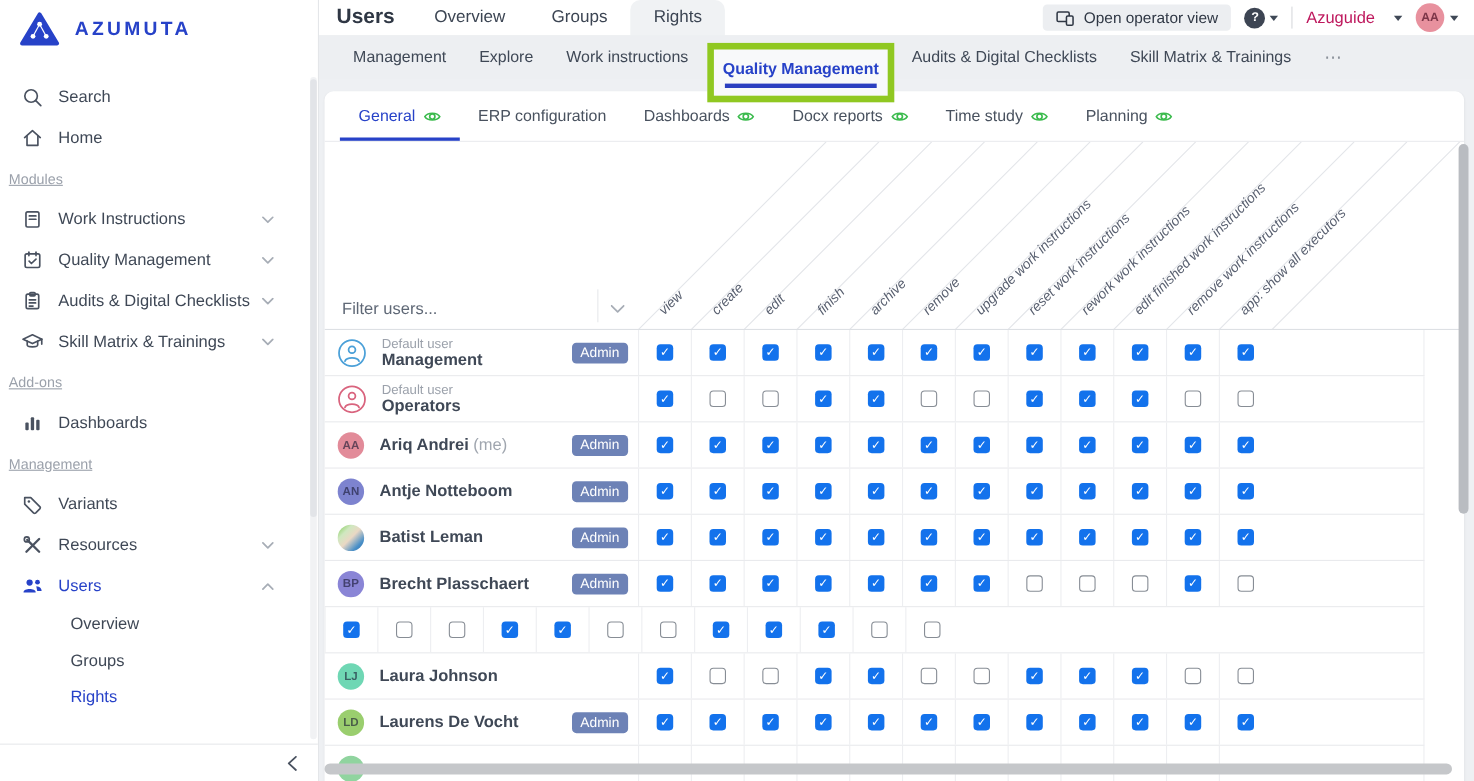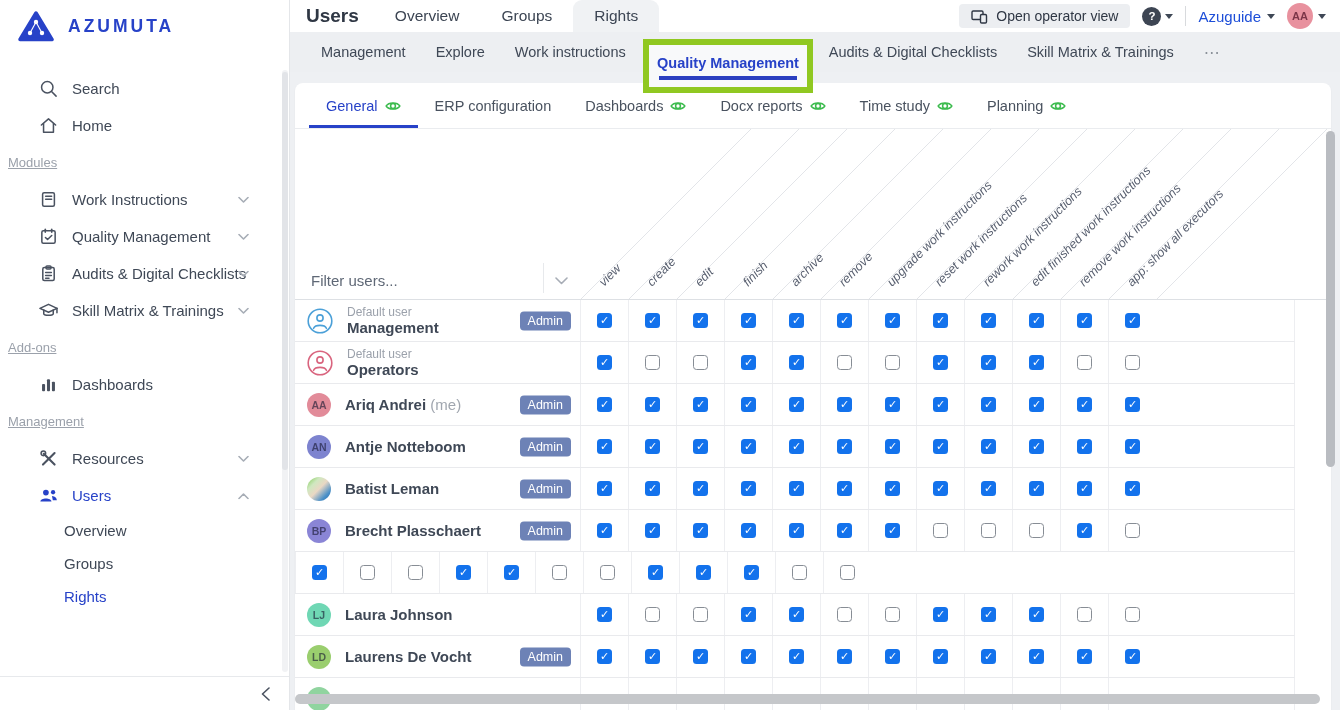--- a/index.html
+++ b/index.html
@@ -6,21 +6,21 @@
   html,body { width:1340px; height:710px; }
   body { position:relative; overflow:hidden; background:#eef0f3;
          font-family:"Liberation Sans", sans-serif; color:#3f4856; }
 
   
   #sidebar { position:absolute; left:0; top:0; width:290px; height:710px;
              background:#fff; border-right:1px solid #e4e6e9; z-index:10; }
   #logo { position:absolute; left:18px; top:11px; display:flex; align-items:center; cursor:pointer; }
   #logo-text { margin-left:14px; font-size:17.5px; font-weight:bold; letter-spacing:3px; color:#2742c8; }
   #side-nav { position:absolute; top:70px; left:0; right:8px; height:606px; overflow:hidden; }
-  .side-item { height:37px; display:flex; align-items:center; padding-left:39px;
+  .side-item { height:37px; display:flex; align-items:center; padding-left:20px;
                position:relative; font-size:15px; color:#3f4856; cursor:pointer; }
   .side-item .ico { width:19px; height:19px; margin-right:14px; color:#4a5260; display:flex; align-items:center; }
   .side-item .ico svg { width:100%; height:100%; }
   .side-item.active, .side-item.active .ico { color:#2742c8; }
   .side-label { height:37px; display:flex; align-items:center; padding-left:8px;
                 font-size:13px; color:#9ba1ab;text-decoration:underline; }
   .side-sub { height:33px; display:flex; align-items:center; padding-left:64px;
               font-size:15px; color:#3f4856; cursor:pointer; }
   .side-sub.active { color:#2742c8; }
   .chev { position:absolute; right:32px; top:50%; transform:translateY(-50%); color:#a7adb6; display:flex; }
@@ -41,21 +41,21 @@
              font-size:15.5px; color:#3c4553; cursor:pointer; }
   .top-tab.first { margin-left:15px; }
   .top-tab.active { background:#f0f2f4; border-radius:9px 9px 0 0; }
   #top-right { margin-left:auto; display:flex; align-items:center; margin-right:14px; gap:12px; }
   #operator-btn { height:24px; background:#eceef1; border-radius:4px; display:flex; align-items:center;
                   padding:0 12px; font-size:14px; color:#2f3744; cursor:pointer; gap:8px; }
   #help-btn { display:flex; align-items:center; gap:4px; cursor:pointer; }
   #help-circle { width:19px; height:19px; border-radius:50%; background:#3d4553; color:#fff;
                  font-size:11.5px; font-weight:bold; display:flex; align-items:center; justify-content:center; }
   .vdiv { width:1px; height:20px; background:#d8dadd; }
-  #azuguide { display:flex; align-items:center; gap:6px; font-size:15px; color:#1d4ed8; cursor:pointer; }
+  #azuguide { display:flex; align-items:center; gap:17px; font-size:15px; color:#be185d; cursor:pointer; }
   #avatar-btn { display:flex; align-items:center; gap:5px; cursor:pointer; }
   #top-avatar { width:26px; height:26px; border-radius:50%; background:#e8919e; color:#7c3648;
                 font-size:11px; font-weight:bold; display:flex; align-items:center; justify-content:center; }
   .caret { color:#3f4856; display:flex; }
 
   
   #modulebar { position:absolute; left:290px; top:32px; width:1050px; height:40px; background:#edeff2;
                display:flex; align-items:center; padding-left:16px; }
   .mod-tab { padding:0 15px; font-size:14.5px; color:#3f4856; cursor:pointer; white-space:nowrap; }
   .mod-tab.dots { color:#8a9099; font-size:16px; letter-spacing:2px; }
@@ -226,20 +226,29 @@
         <span class="ico">
           <svg viewBox="0 0 20 20">
             <rect x="3.2" y="9.5" width="3.2" height="7.5" rx="1" fill="currentColor"></rect>
             <rect x="8.4" y="4.5" width="3.2" height="12.5" rx="1" fill="currentColor"></rect>
             <rect x="13.6" y="7" width="3.2" height="10" rx="1" fill="currentColor"></rect>
           </svg>
         </span>
         <span>Dashboards</span>
       </div>
       <div class="side-label">Management</div>
+      <div class="side-item">
+        <span class="ico">
+          <svg viewBox="0 0 20 20">
+            <path d="M2.6 3.6 h5.8 l8.6 8.6 a1.6 1.6 0 0 1 0 2.2 l-3.8 3.8 a1.6 1.6 0 0 1 -2.2 0 L2.6 9.8 Z" fill="none" stroke="currentColor" stroke-width="1.6" stroke-linecap="round" stroke-linejoin="round"></path>
+            <circle cx="6.6" cy="7.2" r="1.2" fill="currentColor"></circle>
+          </svg>
+        </span>
+        <span>Variants</span>
+      </div>
       <div class="side-item">
         <span class="ico">
           <svg viewBox="0 0 20 20">
             <line x1="5" y1="5" x2="16.4" y2="16.4" stroke="currentColor" stroke-width="2.2" stroke-linecap="round"></line>
             <line x1="16.4" y1="4.2" x2="4.2" y2="16.4" stroke="currentColor" stroke-width="2.2" stroke-linecap="round"></line>
             <circle cx="4.6" cy="4.6" r="2.4" fill="none" stroke="currentColor" stroke-width="1.6" stroke-linecap="round" stroke-linejoin="round"></circle>
           </svg>
         </span>
         <span>Resources</span>
         <span class="chev">

